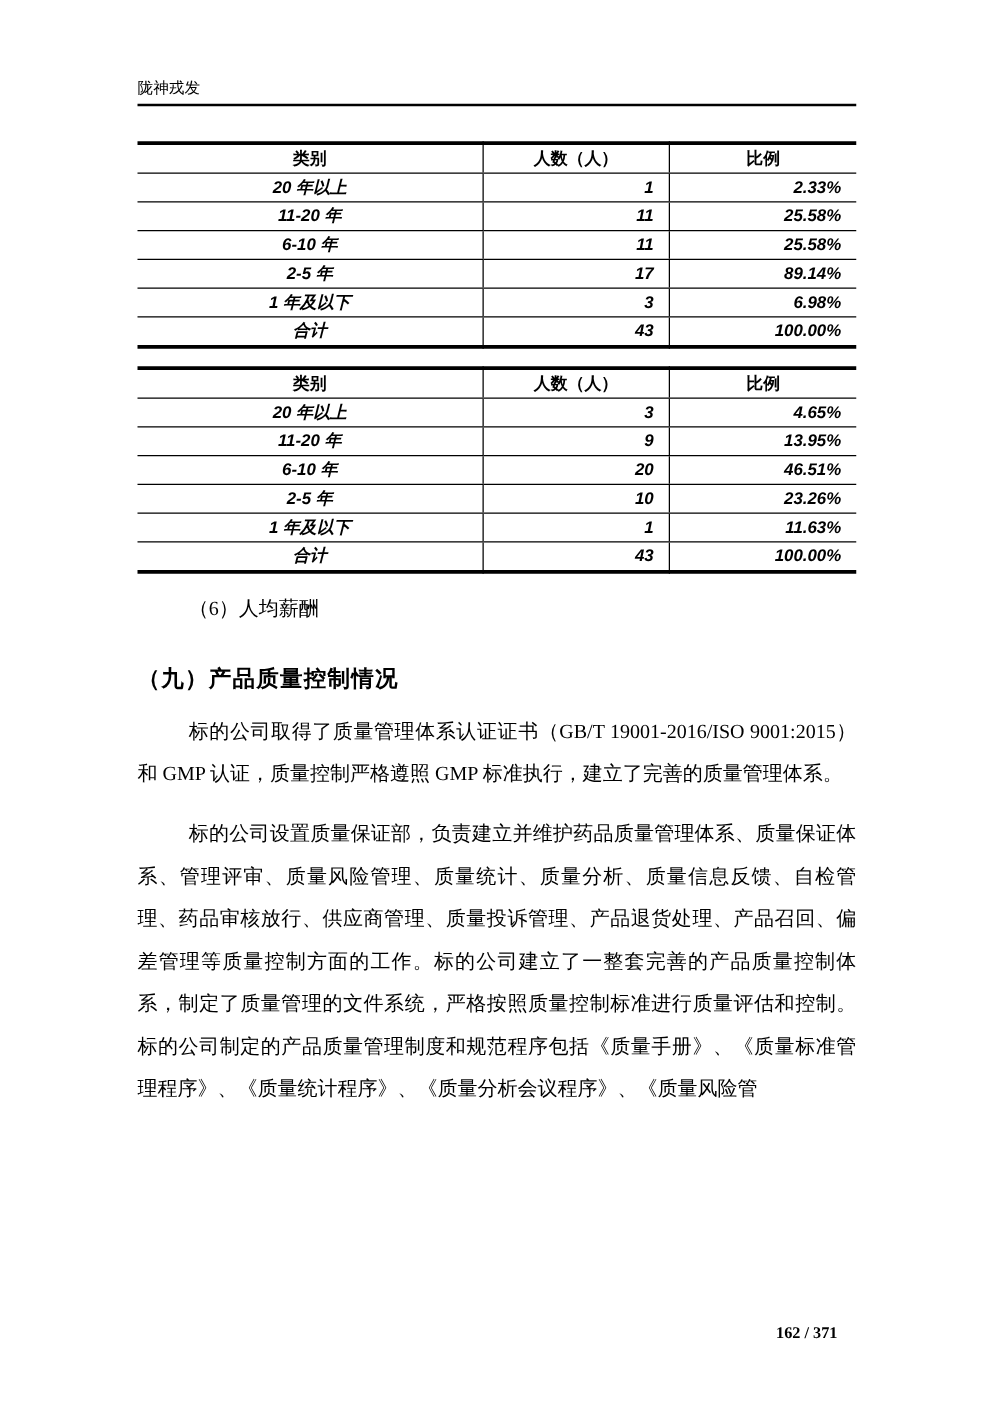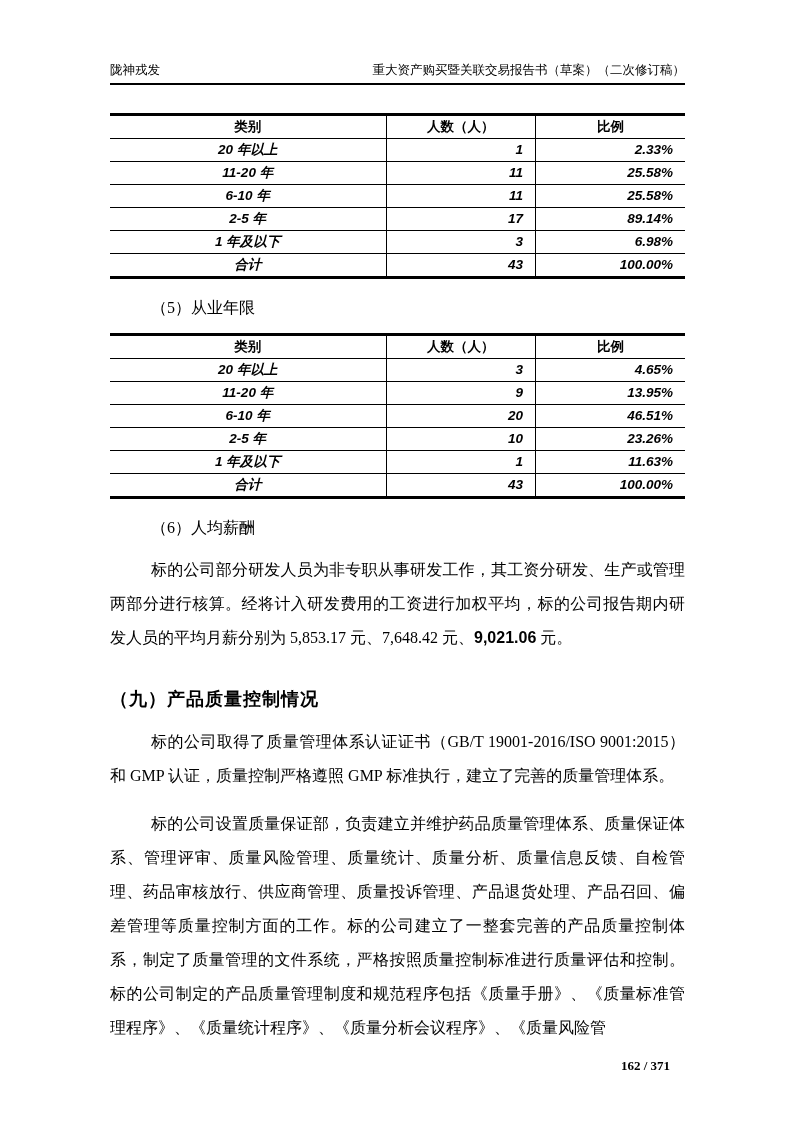--- a/index.html
+++ b/index.html
@@ -84,21 +84,20 @@
     font-family: "Liberation Serif", "DejaVu Serif", serif;
   }
 </style>
 </head>
 <body>
 
 <div class="page">
 
   <div class="doc-header">
     <span>陇神戎发</span>
-    <span>重大资产购买暨关联交易报告书（草案）（二次修订稿）</span>
   </div>
 
   <table class="data-table t1">
     <colgroup>
         <col style="width:48%">
         <col style="width:26%">
         <col style="width:26%">
       </colgroup>
     <thead>
       <tr>
@@ -134,21 +133,20 @@
         <td class="num">6.98%</td>
       </tr>
       <tr>
         <td>合计</td>
         <td class="num">43</td>
         <td class="num">100.00%</td>
       </tr>
     </tbody>
   </table>
 
-  <p class="sub-heading">（5）从业年限</p>
 
   <table class="data-table t2">
     <colgroup>
         <col style="width:48%">
         <col style="width:26%">
         <col style="width:26%">
       </colgroup>
     <thead>
       <tr>
         <th>类别</th>
@@ -185,21 +183,20 @@
       <tr>
         <td>合计</td>
         <td class="num">43</td>
         <td class="num">100.00%</td>
       </tr>
     </tbody>
   </table>
 
   <p class="sub-heading">（6）人均薪酬</p>
 
-  <p class="body-para"><span>标的公司部分研发人员为非专职从事研发工作，其工资分研发、生产或管理两部分进行核算。经将计入研发费用的工资进行加权平均，标的公司报告期内研发人员的平均月薪分别为 5,853.17 元、7,648.42 元、</span><span class="bold-num">9,021.06</span><span> 元。</span></p>
 
   <div class="section-heading">（九）产品质量控制情况</div>
 
 
   <p class="body-para">标的公司取得了质量管理体系认证证书（GB/T 19001-2016/ISO 9001:2015）和 GMP 认证，质量控制严格遵照 GMP 标准执行，建立了完善的质量管理体系。</p>
 
   <p class="body-para">标的公司设置质量保证部，负责建立并维护药品质量管理体系、质量保证体系、管理评审、质量风险管理、质量统计、质量分析、质量信息反馈、自检管理、药品审核放行、供应商管理、质量投诉管理、产品退货处理、产品召回、偏差管理等质量控制方面的工作。标的公司建立了一整套完善的产品质量控制体系，制定了质量管理的文件系统，严格按照质量控制标准进行质量评估和控制。标的公司制定的产品质量管理制度和规范程序包括《质量手册》、《质量标准管理程序》、《质量统计程序》、《质量分析会议程序》、《质量风险管</p>
 
   <div class="footer">162 / 371</div>
 

